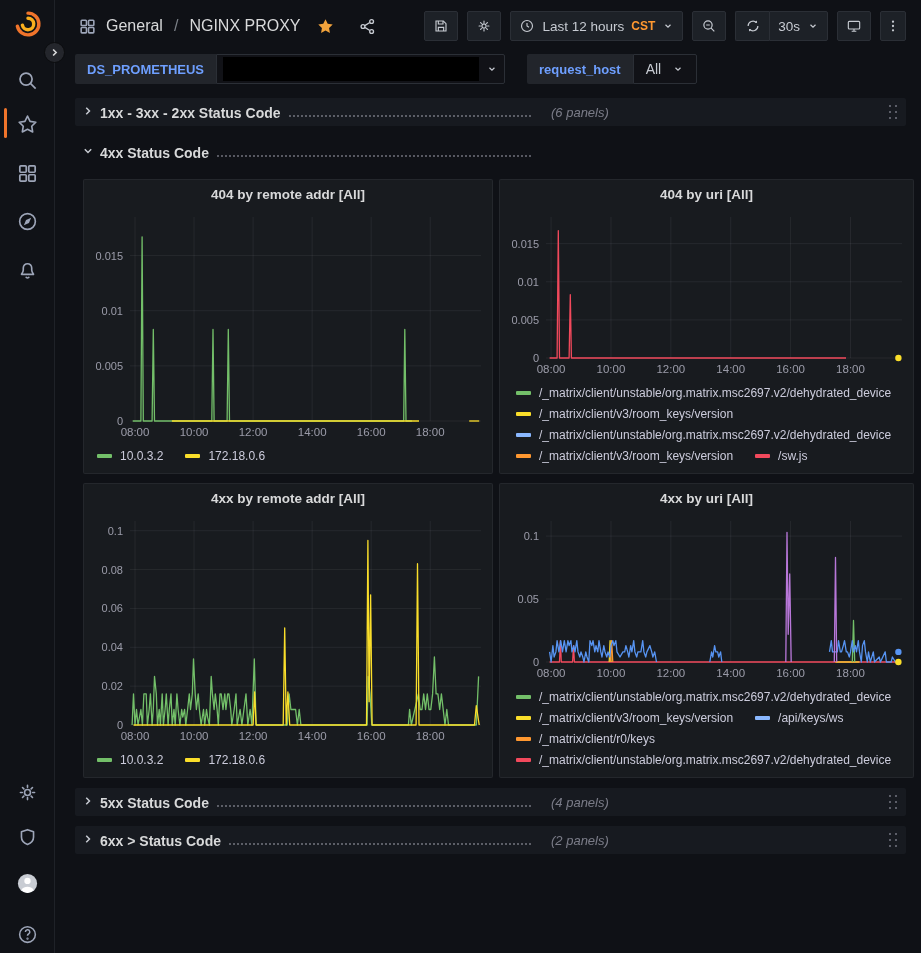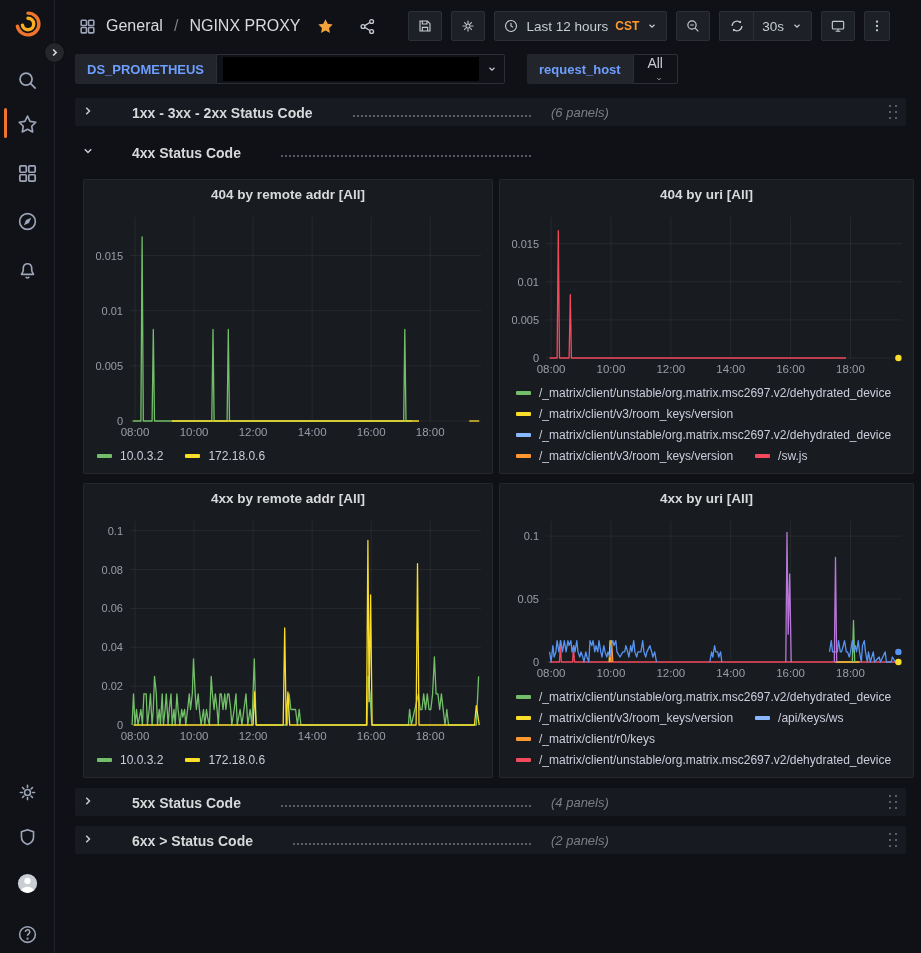--- a/index.html
+++ b/index.html
@@ -10,21 +10,21 @@
   .sidebar { position:absolute; left:0; top:0; width:55px; height:953px; background:#101217; border-right:1px solid #1f2228; z-index:5; }
   .side-item { position:absolute; left:0; width:55px; height:28px; display:flex; align-items:center; justify-content:center; color:#9da5b8; cursor:pointer; }
   .side-item svg { width:23px; height:23px; }
   .active-bar { position:absolute; left:4px; top:-2px; width:3px; height:30px; background:#f0742b; border-radius:2px; }
   .logo { position:absolute; left:12px; top:8px; width:32px; height:32px; }
   .expand-btn { position:absolute; left:44px; top:42px; width:21px; height:21px; border-radius:50%; background:#24262c; border:1px solid #0b0c0e; display:flex; align-items:center; justify-content:center; color:#d8d9da; z-index:6; }
   .expand-btn svg { width:13px; height:13px; }
   .avatar-circle { width:26px; height:26px; }
 
   
-  .navbar { position:absolute; left:55px; top:0; right:16px; height:52px; display:flex; align-items:center; padding:0 15px 0 23px; }
+  .navbar { position:absolute; left:55px; top:0; right:0; height:52px; display:flex; align-items:center; padding:0 15px 0 23px; }
   .crumb { display:flex; align-items:center; gap:9px; }
   .crumb .grid-ic { color:#9da5b8; width:19px; height:19px; }
   .crumb-text { font-size:16px; color:#d8d9da; }
   .crumb-sep { color:#7b8087; font-size:16px; margin:0 2px; }
   .star-ic { width:19px; height:19px; margin-left:6px; }
   .share-ic { width:19px; height:19px; color:#c7cbd2; margin-left:14px; }
   .nav-actions { margin-left:auto; display:flex; align-items:center; gap:9px; }
   .tbtn { height:30px; min-width:34px; background:#1d2127; border:1px solid #2b2f36; border-radius:2px; display:flex; align-items:center; justify-content:center; gap:7px; color:#c7cbd2; padding:0 8px; font-size:13.5px; cursor:pointer; }
   .tbtn svg { width:16px; height:16px; }
   .tbtn.narrow { min-width:26px; padding:0 4px; }
@@ -34,27 +34,27 @@
   .btn-group .tbtn:last-child { border-radius:0 2px 2px 0; }
   .caret { width:12px !important; height:12px !important; }
 
   
   .varrow { position:absolute; left:75px; top:54px; display:flex; align-items:flex-start; gap:0; }
   .var-label { height:30px; background:#22252b; display:flex; align-items:center; padding:0 12px; font-size:13px; font-weight:bold; color:#6e9fff; border-radius:2px 0 0 2px; }
   .var-value { height:30px; background:#111217; border:1px solid #2b2f36; display:flex; align-items:center; padding:0 6px; border-radius:0 2px 2px 0; color:#c7cbd2; }
   .redacted { width:258px; height:24px; background:#000; }
   .var-value svg { width:12px; height:12px; margin-left:7px; }
   .vargap { width:22px; }
-  .var-value.allv { font-size:14px; padding:0 12px; gap:4px;flex-direction:column; }
+  .var-value.allv { font-size:14px; padding:0 12px; gap:4px; }
 
   
   .content { position:absolute; left:75px; top:90px; width:831px; }
   .dash-row { height:28px; display:flex; align-items:center; border-radius:2px; margin-bottom:2px; cursor:pointer; }
   .dash-row.collapsed { background:#171a20; }
-  .row-left { display:flex; align-items:flex-end; width:462px; flex:0 0 auto;gap:32px; }
+  .row-left { display:flex; align-items:flex-end; width:462px; flex:0 0 auto; }
   .row-chev { color:#c7cbd2; width:14px; height:14px; margin:0 5px 3px 6px; flex:0 0 auto; align-self:center; }
   .row-title { font-size:14px; font-weight:bold; color:#d8d9da; white-space:nowrap; }
   .leader { flex:1; border-bottom:2px dotted rgba(204,204,220,.38); margin:0 6px 4px 8px; }
   .row-count { font-size:13px; font-style:italic; color:rgba(204,204,220,.55); margin-left:14px; white-space:nowrap; }
   .grip { margin-left:auto; margin-right:8px; width:12px; height:22px; background-image:radial-gradient(circle, rgba(204,204,220,.38) 1.1px, transparent 1.4px); background-size:6px 6px; background-position:1px 2px; cursor:grab; }
   .spacer8 { height:8px; } .spacer10 { height:10px; } .spacer11 { height:11px; } .spacer9 { height:9px; }
 
   .panel-grid { display:grid; grid-template-columns:410px 415px; gap:6px;padding-left:8px; }
   .panel { height:295px; background:#181b1f; border:1px solid rgba(204,204,220,.07); border-radius:2px; overflow:hidden; display:flex; flex-direction:column; }
   .panel-title { height:30px; line-height:30px; text-align:center; font-size:13.5px; font-weight:bold; color:#d8d9da; cursor:pointer; flex:0 0 auto; }

